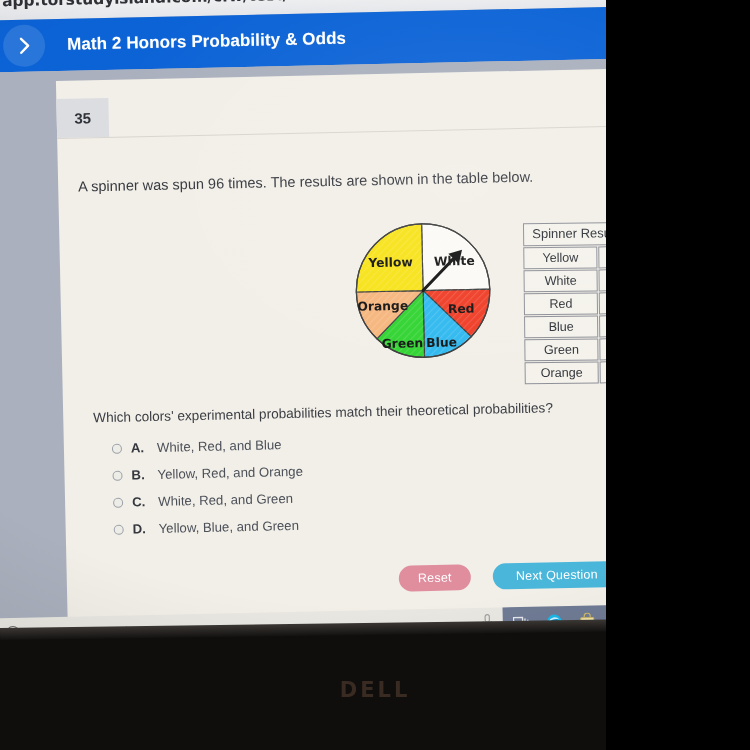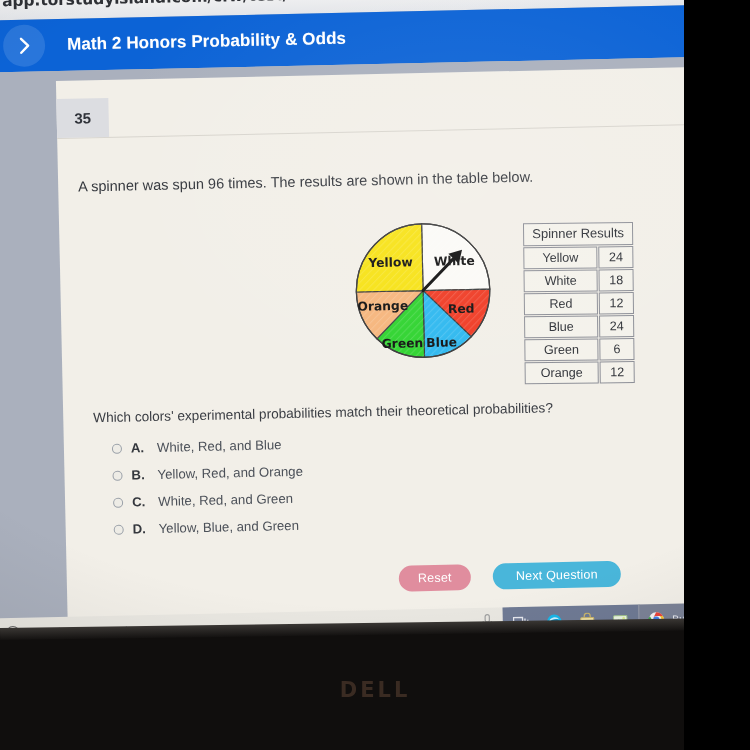--- a/index.html
+++ b/index.html
@@ -6,21 +6,21 @@
 
   html, body {
     width: 750px; height: 750px;
     overflow: hidden;
     background: #000;
     font-family: "Liberation Sans", sans-serif;
   }
 
   #root {
     position: relative;
-    width: 684px; height: 750px;
+    width: 606px; height: 750px;
     background: #0a0908;
     overflow: hidden;
   }
 
   
   #screen {
     position: absolute;
     left: -14px; top: -10px;
     width: 782px; height: 650px;
     transform: rotate(-1.25deg);

